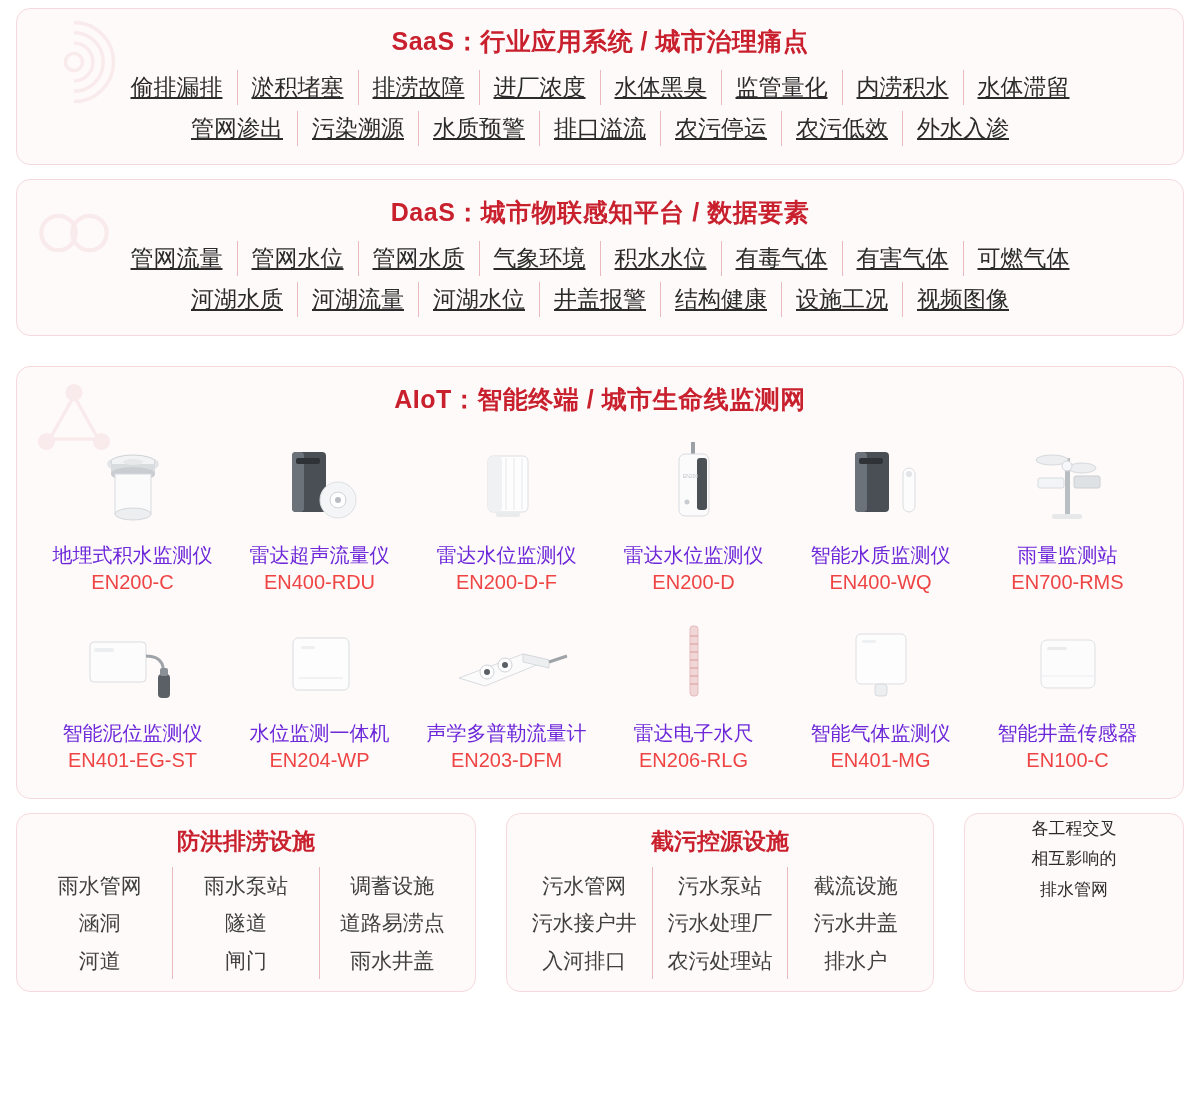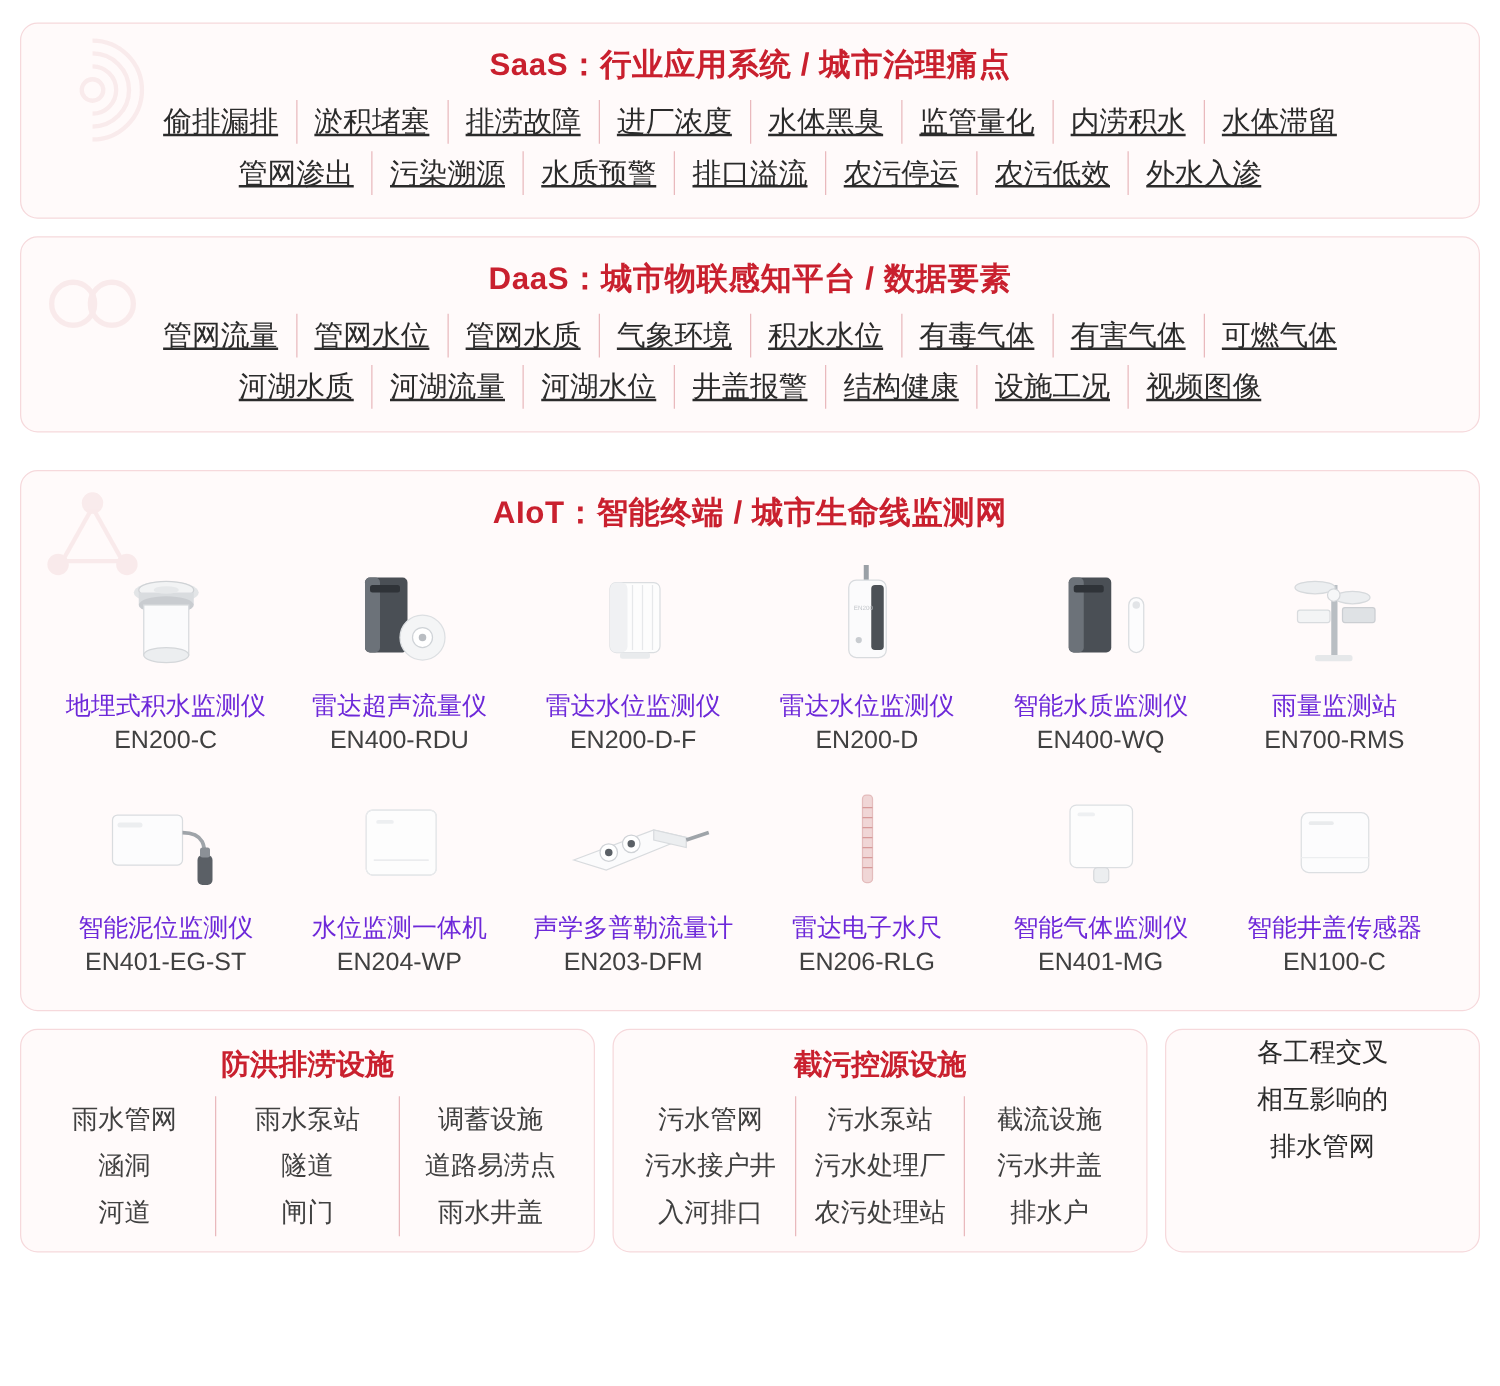--- a/index.html
+++ b/index.html
@@ -6,21 +6,21 @@
   html, body {
     margin: 0; padding: 0;
     background: #ffffff;
     font-family: "Liberation Sans", "DejaVu Sans", sans-serif;
   }
   .page {
     width: 1200px;
     height: 1109px;
     position: relative;
     background: #ffffff;
-    padding: 18px 16px 10px 16px;
+    padding: 8px 16px 10px 16px;
   }
 
   
   .card {
     border: 1px solid #f6d9dc;
     border-radius: 14px;
     background: #fffafa;
     position: relative;
     overflow: hidden;
   }
@@ -97,30 +97,30 @@
   }
   .dev-name {
     font-size: 20px;
     color: #6d28d9;
     line-height: 1.35;
     text-align: center;
     white-space: nowrap;
   }
   .dev-model {
     font-size: 20px;
-    color: #404040;
+    color: #ef4444;
     line-height: 1.35;
     text-align: center;
     white-space: nowrap;
   }
 
   
   .bottom {
     display: flex;
-    gap: 14px;
+    gap: 30px;
   }
   .bcard {
     border: 1px solid #f6d9dc;
     border-radius: 14px;
     background: #fffafa;
     padding-bottom: 12px;
   }
   .bcard.b1 { flex: 0 0 460px; }
   .bcard.b2 { flex: 0 0 428px; }
   .bcard.b3 { flex: 1 1 auto; }
@@ -145,21 +145,21 @@
   .bcol div {
     font-size: 21px;
     color: #404040;
     line-height: 1.78;
     white-space: nowrap;
   }
   .bsingle {
     text-align: center;
   }
   .bsingle div {
-    font-size: 21px;
+    font-size: 17px;
     color: #2b2b2b;
     line-height: 1.78;
   }
 </style>
 </head>
 <body>
 
 <div class="page">
 
   <div class="card saas">

